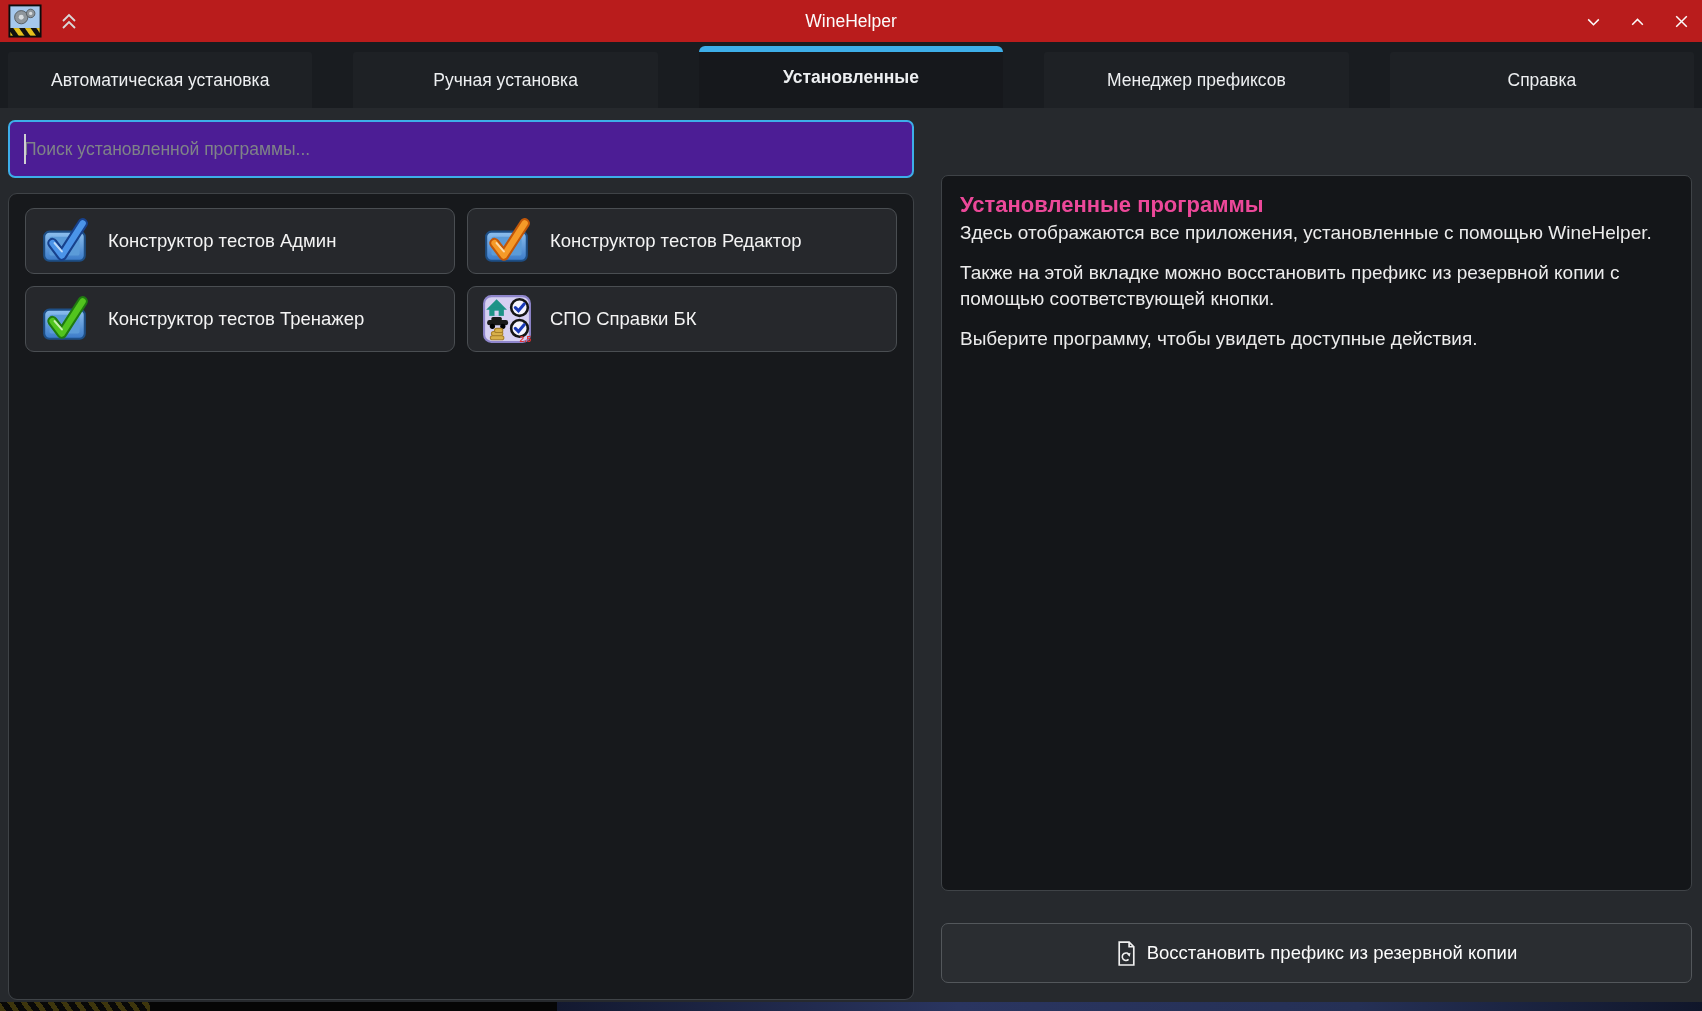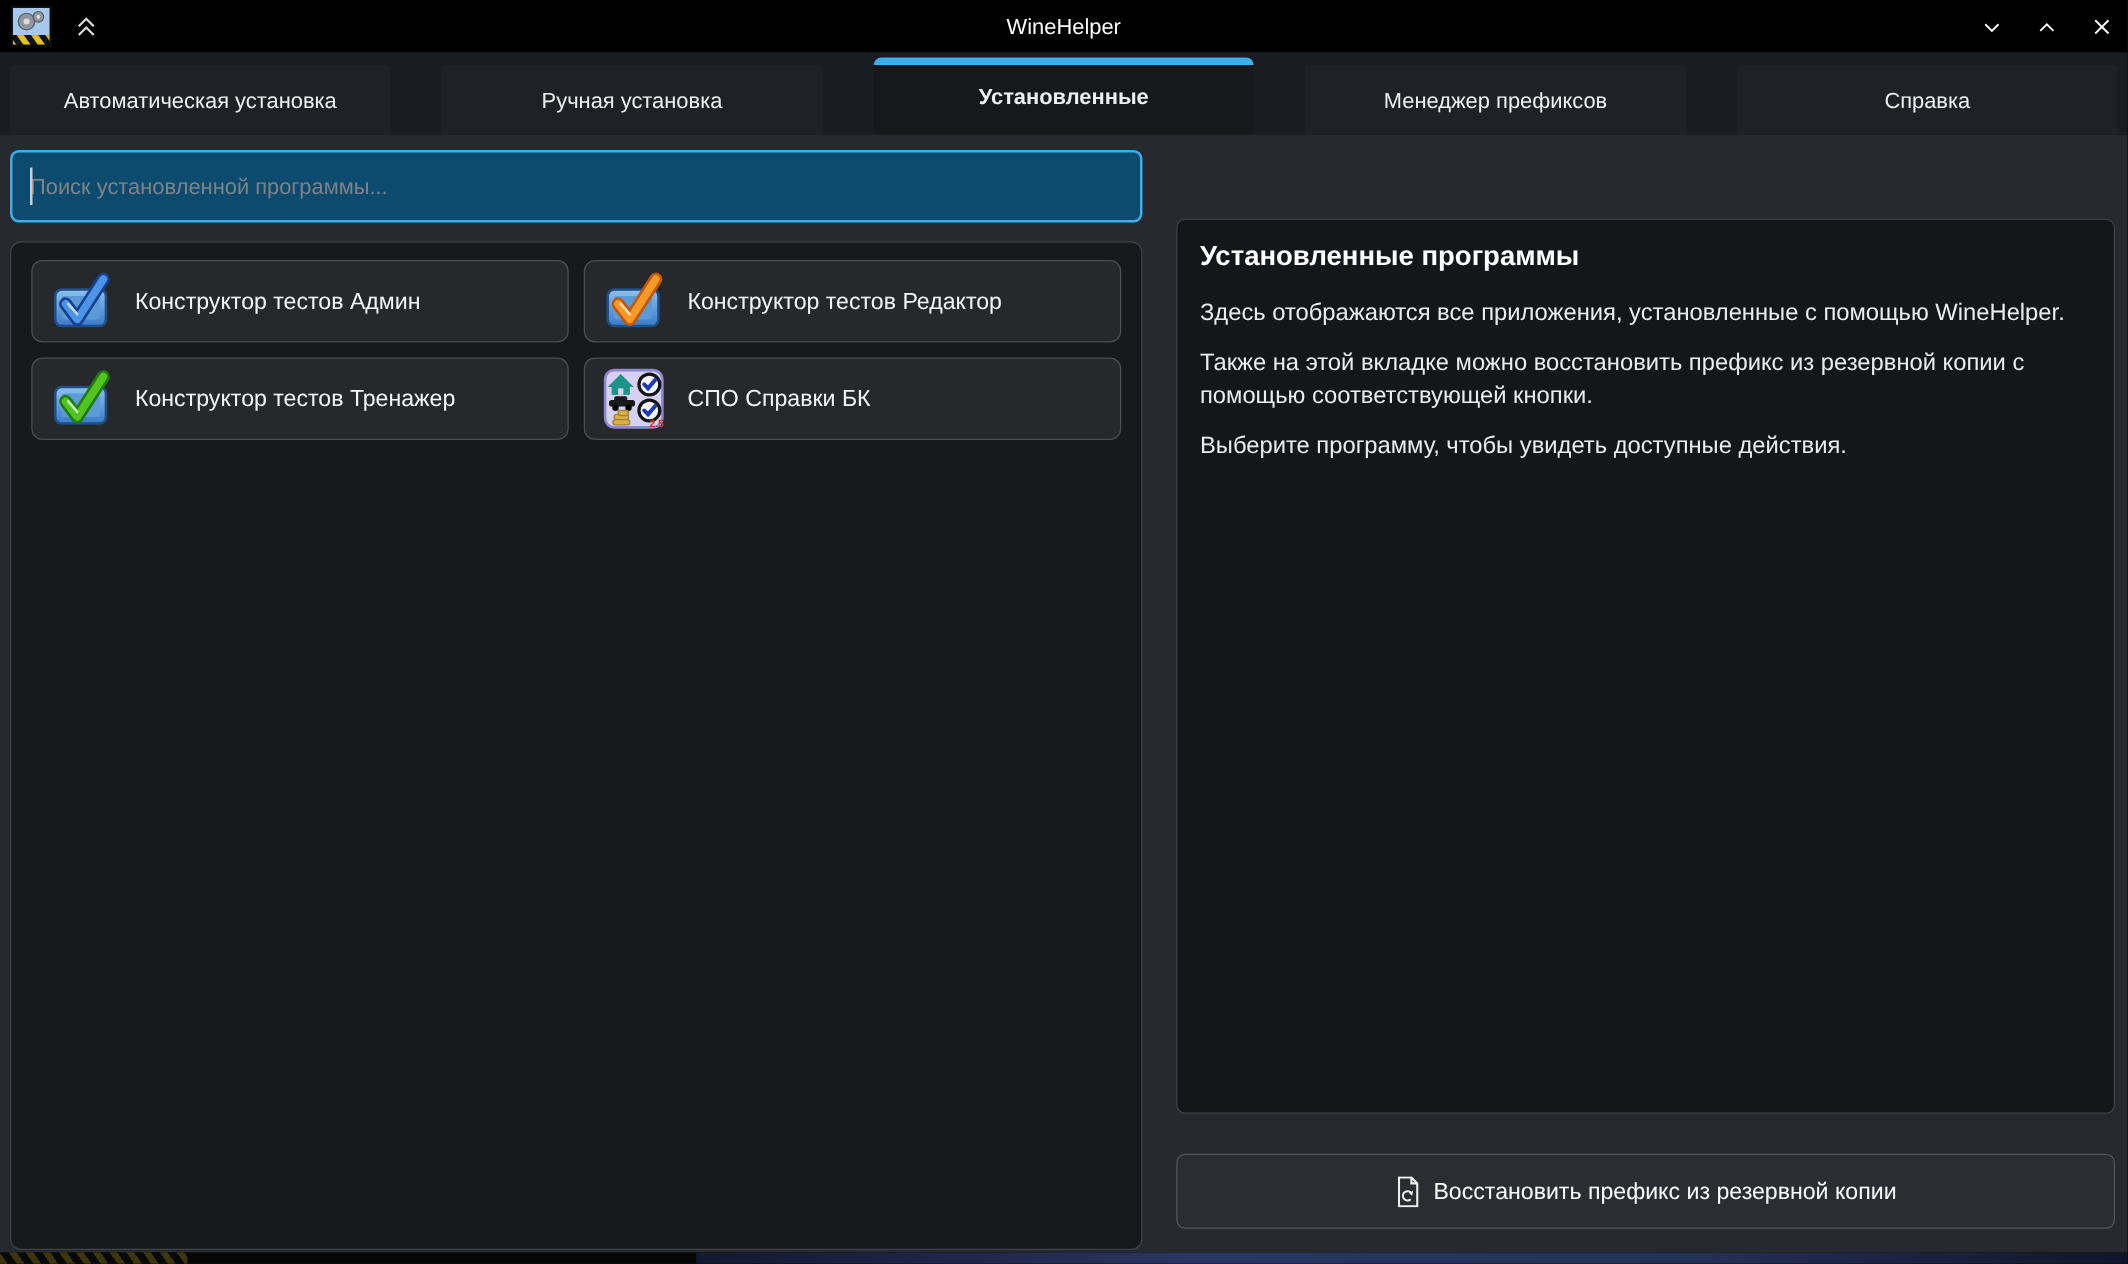--- a/index.html
+++ b/index.html
@@ -2,21 +2,21 @@
 <html><head>
 <meta charset="utf-8">
 <style>
   * { box-sizing: border-box; margin: 0; padding: 0; }
   html,body { width:1702px; height:1011px; overflow:hidden; background:#000; }
   body { font-family:"Liberation Sans","DejaVu Sans",sans-serif; }
   .screen { position:relative; width:1702px; height:1011px; background:#26292d; }
 
   
   .titlebar { position:absolute; top:0; left:0; width:100%; height:42px;
-    background:#000000; display:flex; align-items:center; }
+    background:#b91c1c; display:flex; align-items:center; }
   .tb-left { display:flex; align-items:center; gap:12px; padding-left:8px; }
   .app-icon { width:34px; height:34px; display:block; }
   .tb-btn { width:30px; height:30px; display:flex; align-items:center; justify-content:center;
     cursor:default; }
   .tb-title { position:absolute; left:0; right:0; text-align:center;
     color:#fcfcfc; font-size:17.5px; pointer-events:none; }
   .tb-right { position:absolute; right:6px; top:0; height:42px; display:flex; align-items:center; gap:14px; }
 
   
   .tabbar { position:absolute; top:42px; left:0; width:100%; height:66px;
@@ -26,39 +26,39 @@
     border-radius:3px 3px 0 0; margin-left:1px; cursor:pointer; }
   .tab:first-child { margin-left:0; }
   .tab.active { height:62px; background:#16181c; border-radius:7px 7px 0 0;font-weight:bold; }
   .tab.active::before { content:""; position:absolute; top:0; left:0; right:0; height:6px;
     background:#3daee9; border-radius:7px 7px 0 0; }
 
   
   .main { position:absolute; top:108px; left:0; width:100%; height:894px; background:#26292d; }
 
   .search-wrap { position:absolute; left:8px; top:12px; width:906px; height:58px; }
-  .search-input { width:100%; height:100%; background:#0c4a6e; border:2px solid #3daee9;
+  .search-input { width:100%; height:100%; background:#4c1d95; border:2px solid #3daee9;
     border-radius:7px; color:#e8e8e8; font-size:17.5px; padding:0 14px;
     font-family:"Liberation Sans","DejaVu Sans",sans-serif; outline:none; }
   .search-input::placeholder { color:#7f8388; }
   .caret { position:absolute; left:16px; top:14px; width:2px; height:30px; background:#cfd0d2; }
 
   .programs-panel { position:absolute; left:8px; top:85px; width:906px; height:807px;
     background:#17191c; border:1px solid #3f4347; border-radius:9px;
     display:grid; grid-template-columns:430px 430px; column-gap:15px; row-gap:17px;
     padding:14px 12px 14px 16px; align-content:start;gap:12px; }
   .prog-card { height:66px; background:#26282c; border:1px solid #4a4e52; border-radius:9px;
     display:flex; align-items:center; gap:18px; padding-left:14px; cursor:pointer; }
   .prog-card .p-icon { width:50px; height:50px; flex:0 0 50px; }
   .prog-label { color:#f4f4f4; font-size:18.5px; }
 
   .info-panel { position:absolute; left:941px; top:67px; width:751px; height:716px;
     background:#141619; border:1px solid #3f4347; border-radius:7px;
     padding:16px 18px; color:#ececec; }
-  .info-title { color:#ffffff; font-size:22px; font-weight:bold; margin-bottom:20px; }
+  .info-title { color:#ec4899; font-size:22px; font-weight:bold; margin-bottom:2px; }
   .info-panel p { font-size:19px; line-height:1.33; margin-bottom:15px; }
 
   .restore-btn { position:absolute; left:941px; top:815px; width:751px; height:60px;
     background:#2a2d31; border:1px solid #53575b; border-radius:7px;
     display:flex; align-items:center; justify-content:center; gap:10px;
     color:#fcfcfc; font-size:18.5px; cursor:pointer;
     font-family:"Liberation Sans","DejaVu Sans",sans-serif; }
 
   
   .desktop-strip { position:absolute; left:0; bottom:0; width:100%; height:9px; background:#060606; }

